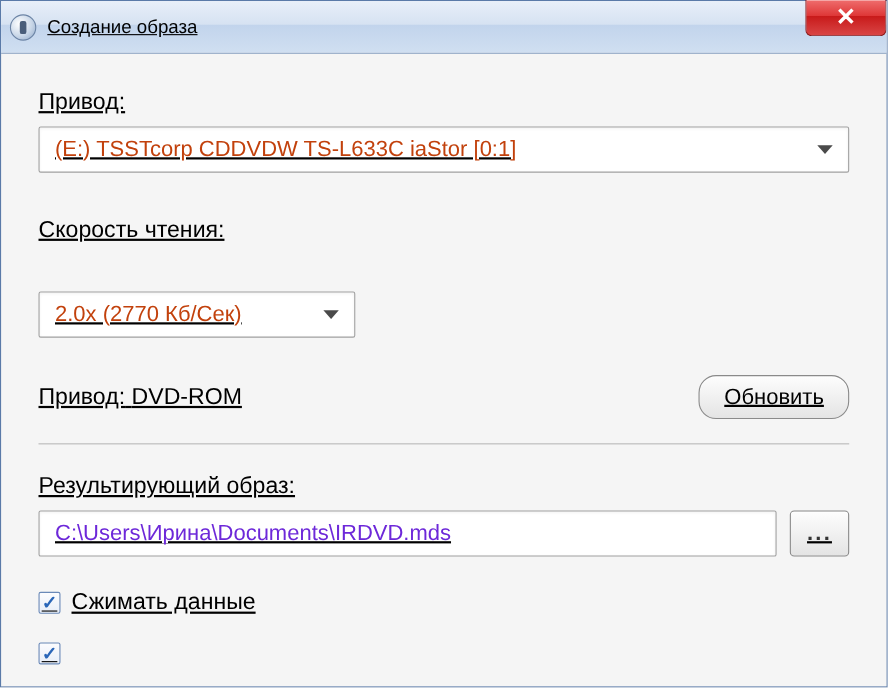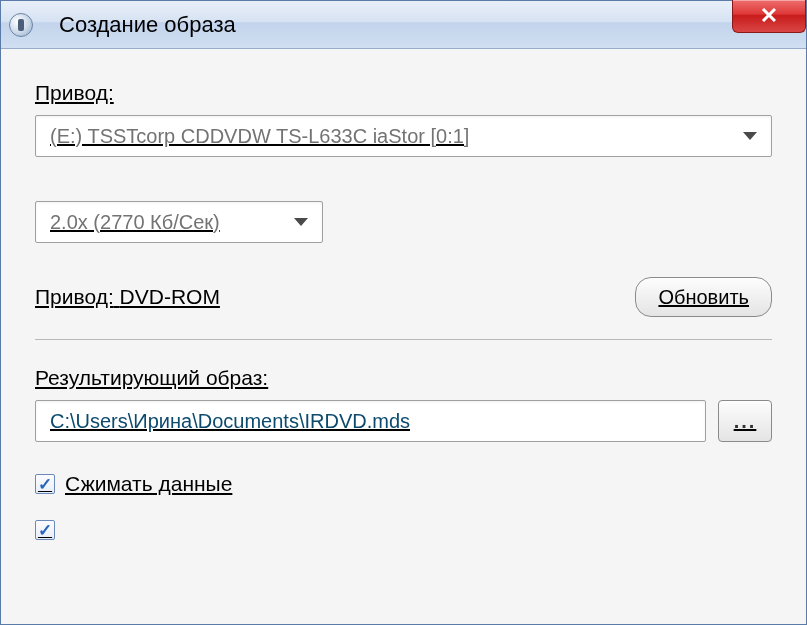--- a/index.html
+++ b/index.html
@@ -41,23 +41,24 @@
   }
   .title-icon::after {
     content: "";
     width: 6px;
     height: 12px;
     background: #4a5e7a;
     border-radius: 2px;
     display: block;
   }
   .title-text {
-    margin-left: 26px;
-    color: #000;
-    font-size: 22px;
+    margin-left: 10px;
+    color: #000;
+    font-size: 17px;
+    text-decoration: underline;
   }
   .close-btn {
     position: absolute;
     top: -1px;
     right: 0;
     width: 74px;
     height: 33px;
     background: linear-gradient(to bottom, #ef6d6d 0%, #de3737 45%, #c81a1a 46%, #d94545 100%);
     border: 1px solid #8a1a1a;
     border-bottom-left-radius: 6px;
@@ -91,21 +92,21 @@
     border: 1px solid #a0a0a0;
     border-radius: 2px;
     display: flex;
     align-items: center;
     padding: 0 14px;
     justify-content: space-between;
     box-shadow: inset 0 1px 3px rgba(0,0,0,0.06);
     cursor: pointer;
   }
   .dropdown-small { width: 288px; margin-top: 44px; }
-  .dropdown-text { color: #737373; font-size: 20px; }
+  .dropdown-text { color: #c2410c; font-size: 20px; }
   .chevron {
     width: 0; height: 0;
     border-left: 7px solid transparent;
     border-right: 7px solid transparent;
     border-top: 8px solid #4a4a4a;
   }
   .row-drive {
     display: flex;
     justify-content: space-between;
     align-items: center;
@@ -138,21 +139,21 @@
     align-items: center;
   }
   .textinput {
     flex: 1;
     height: 42px;
     background: #fff;
     border: 1px solid #a0a0a0;
     border-radius: 2px;
     padding: 0 14px;
     font-size: 20px;
-    color: #0c4a6e;
+    color: #6d28d9;
     box-shadow: inset 0 1px 3px rgba(0,0,0,0.06);
   }
   .browse-btn {
     width: 54px;
     height: 42px;
     background: linear-gradient(to bottom, #fdfdfd, #e4e4e4);
     border: 1px solid #8a8a8a;
     border-radius: 4px;
     font-size: 20px;
     font-weight: bold;
@@ -206,20 +207,21 @@
   </div>
 
   <div class="content">
 
     <div class="label">Привод:</div>
     <div class="dropdown">
       <span class="dropdown-text">(E:) TSSTcorp CDDVDW TS-L633C iaStor [0:1]</span>
       <span class="chevron"></span>
     </div>
 
+    <div class="label gap-top-lg">Скорость чтения:</div>
     <div class="dropdown dropdown-small">
       <span class="dropdown-text">2.0x (2770 Кб/Сек)</span>
       <span class="chevron"></span>
     </div>
 
     <div class="row-drive">
       <div class="drive-info">
         <span>Привод:</span>
         <span> </span>
         <span>DVD-ROM</span>

